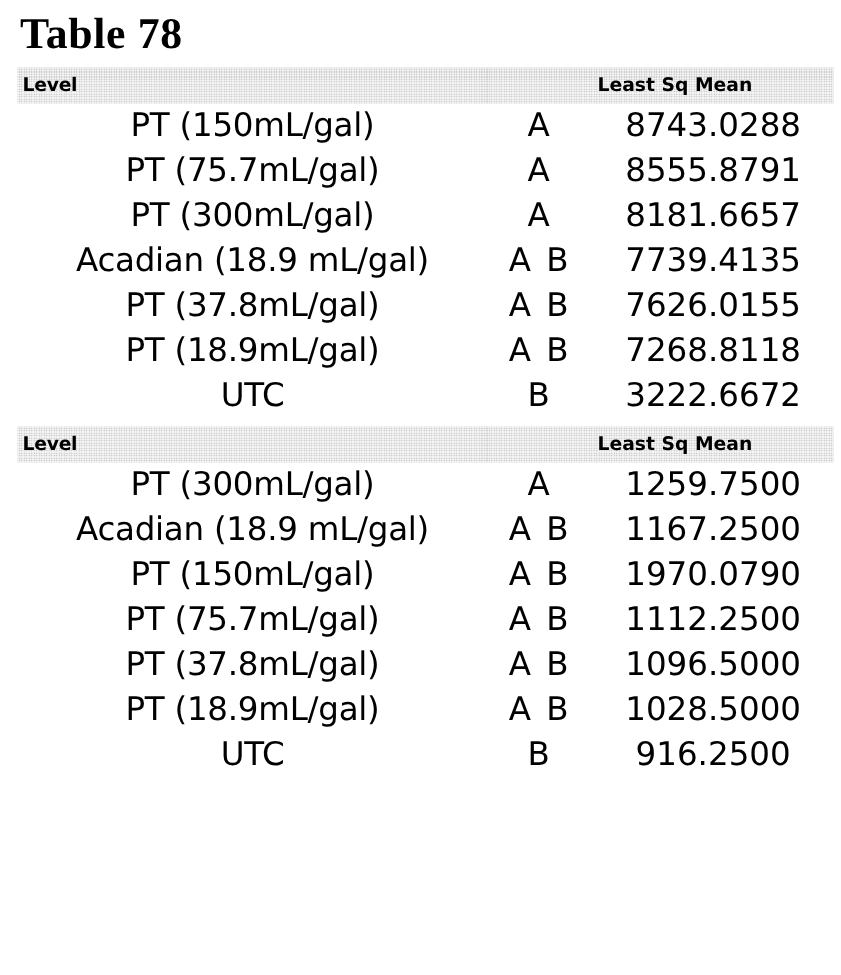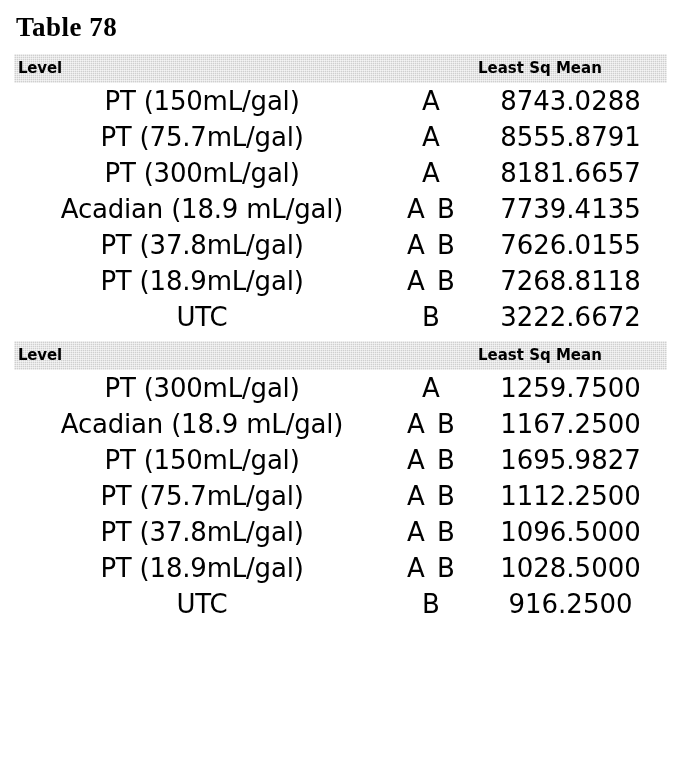--- a/index.html
+++ b/index.html
@@ -17,21 +17,21 @@
   .page {
     position: relative;
     width: 673px;
     height: 780px;
     box-sizing: border-box;
     padding: 4px 8px 0 14px;
   }
   .table-title {
     font-family: "Liberation Serif", serif;
     font-weight: bold;
-    font-size: 27px;
+    font-size: 35px;
     line-height: 42px;
     margin: 2px 0 6px 2px;
     letter-spacing: 0.5px;
   }
   .tbl {
     width: 645px;
     border-collapse: collapse;
     table-layout: fixed;
   }
   .hdr-row td {
@@ -147,21 +147,21 @@
         <td class="c-mean">1259.7500</td>
       </tr>
       <tr class="data-row">
         <td class="c-level">Acadian (18.9 mL/gal)</td>
         <td class="c-group">A B</td>
         <td class="c-mean">1167.2500</td>
       </tr>
       <tr class="data-row">
         <td class="c-level">PT (150mL/gal)</td>
         <td class="c-group">A B</td>
-        <td class="c-mean">1695.9827</td>
+        <td class="c-mean">1970.0790</td>
       </tr>
       <tr class="data-row">
         <td class="c-level">PT (75.7mL/gal)</td>
         <td class="c-group">A B</td>
         <td class="c-mean">1112.2500</td>
       </tr>
       <tr class="data-row">
         <td class="c-level">PT (37.8mL/gal)</td>
         <td class="c-group">A B</td>
         <td class="c-mean">1096.5000</td>

